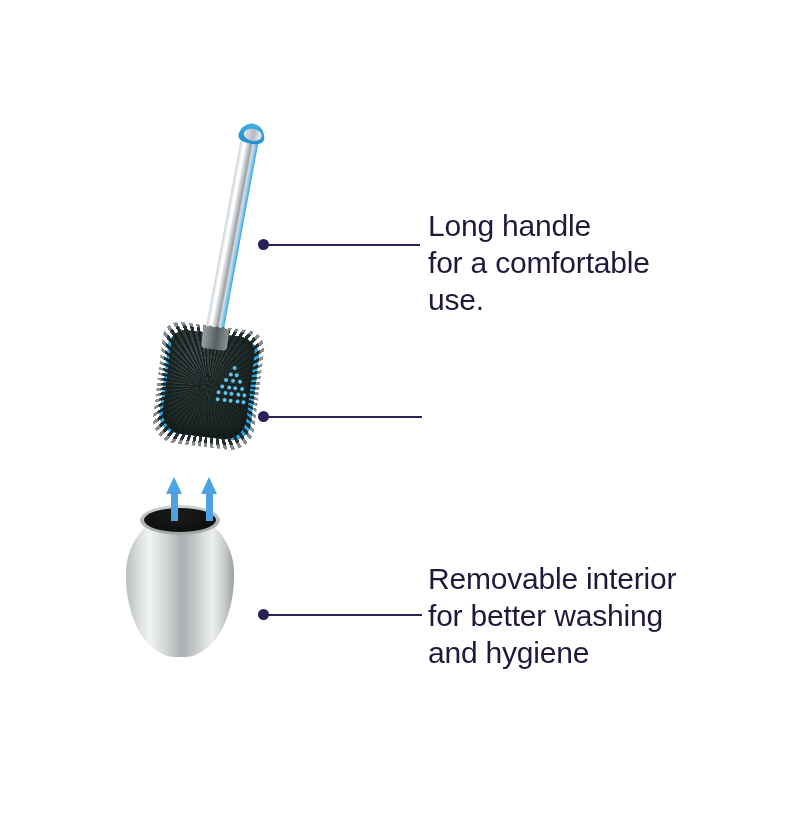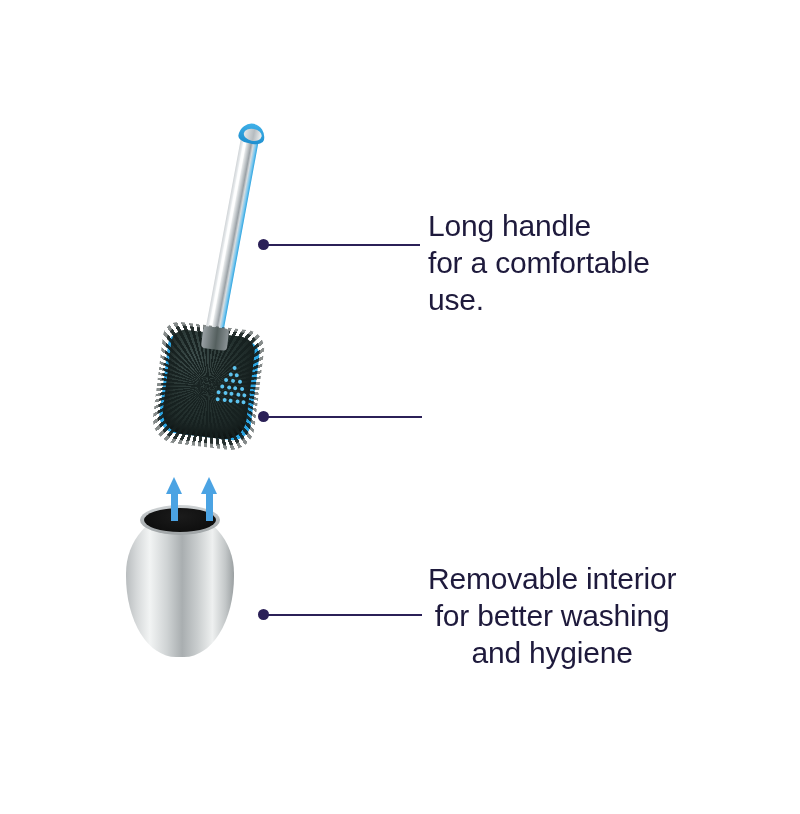--- a/index.html
+++ b/index.html
@@ -268,17 +268,17 @@
 
   <div class="leader" style="left:258px; top:408px; width:164px;">
     <div class="dot"></div>
     <div class="line" style="width:155px;"></div>
   </div>
 
   <div class="leader" style="left:258px; top:606px; width:164px;">
     <div class="dot"></div>
     <div class="line" style="width:155px;"></div>
   </div>
-  <div class="callout-text" style="left:428px; top:560px;text-align:center;">Removable interior
+  <div class="callout-text" style="left:428px; top:560px;">Removable interior
 for better washing
 and hygiene</div>
 
 </div>
 
 </body></html>

